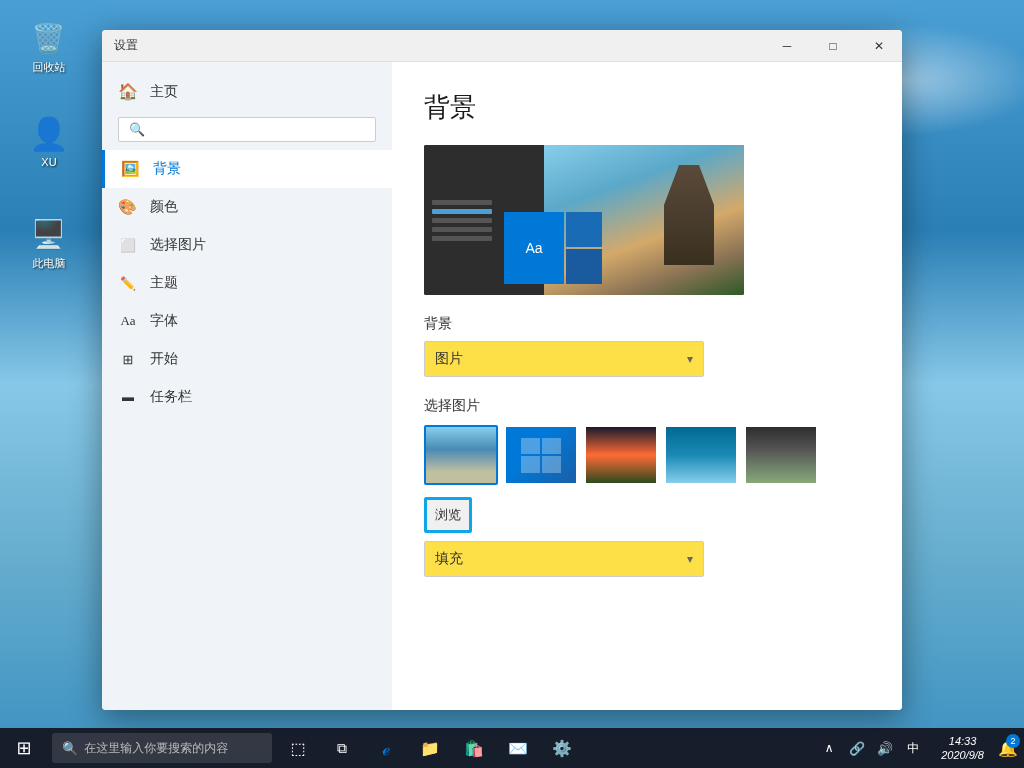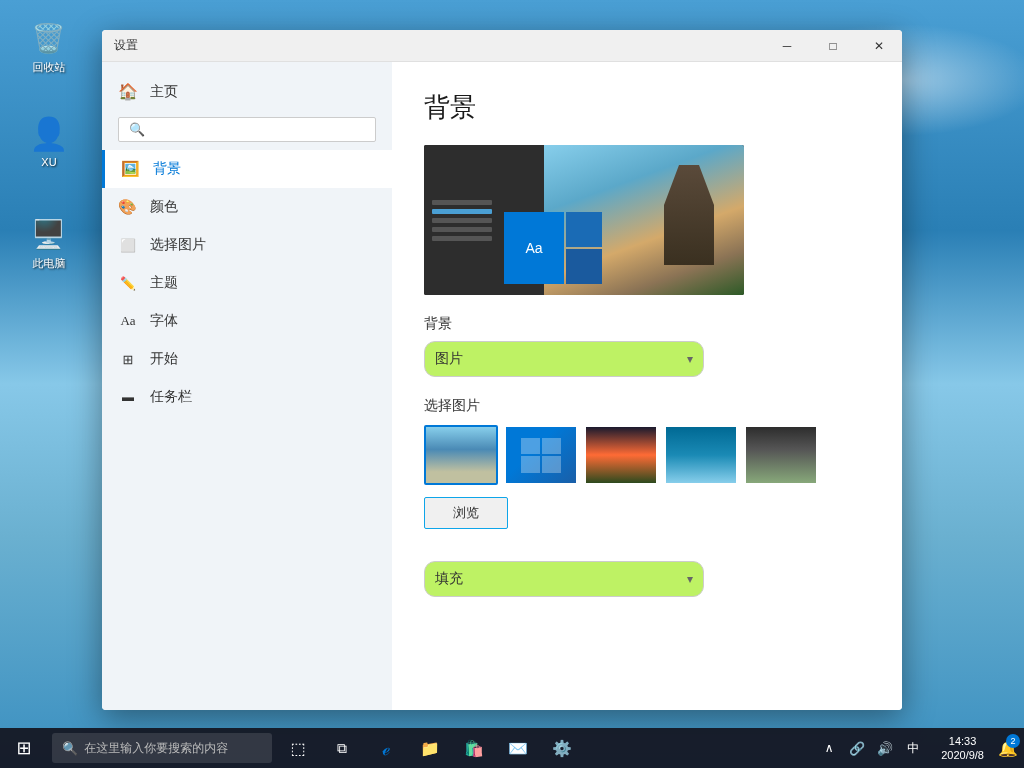--- a/index.html
+++ b/index.html
@@ -111,20 +111,21 @@
       display: flex;
       flex-direction: column;
       align-items: center;
       justify-content: center;
       padding: 0 8px;
       height: 40px;
       cursor: pointer;
       font-size: 11px;
       color: white;
       line-height: 1.3;
+      font-style: italic;
     }
     .notification-btn {
       width: 32px;
       height: 40px;
       display: flex;
       align-items: center;
       justify-content: center;
       cursor: pointer;
       color: white;
       font-size: 16px;
@@ -299,27 +300,27 @@
 
     .section-label {
       font-size: 14px;
       color: #333;
       margin-bottom: 8px;
     }
     .dropdown-select {
       width: 280px;
       height: 36px;
       border: 1px solid #ccc;
-      border-radius: 11px;
+      border-radius: 2px;
       padding: 0 10px;
       display: flex;
       align-items: center;
       justify-content: space-between;
       cursor: pointer;
-      background: #bef264;
+      background: #fde047;
       margin-bottom: 20px;
       font-size: 14px;
       color: #333;
     }
     .dropdown-arrow { font-size: 12px; color: #666; }
 
     .photo-select-label {
       font-size: 14px;
       color: #333;
       margin-bottom: 10px;
@@ -346,28 +347,28 @@
     
     .photo-1 { background: linear-gradient(180deg, #87ceeb 0%, #4a8ab5 40%, #c0c0a0 80%); }
     .photo-2 { background: linear-gradient(135deg, #0078d7 40%, #1a5fa8 100%); display: flex; align-items: center; justify-content: center; }
     .photo-2-grid { display: grid; grid-template-columns: 1fr 1fr; gap: 2px; width: 40px; height: 35px; }
     .photo-2-tile { background: rgba(255,255,255,0.3); }
     .photo-3 { background: linear-gradient(180deg, #1a1a2e 0%, #ff6b35 50%, #2d4a1e 100%); }
     .photo-4 { background: linear-gradient(180deg, #006994 0%, #1a8ab5 50%, #87ceeb 100%); }
     .photo-5 { background: linear-gradient(180deg, #2d2d2d 0%, #555 40%, #87a87a 100%); }
 
     .browse-btn {
-      padding: 6px 28px;
+      padding: 6px 8px;
       background: #f0f0f0;
-      border: 1px solid #0ea5e9;
+      border: 3px solid #0ea5e9;
       border-radius: 2px;
       cursor: pointer;
       font-size: 13px;
       color: #333;
-      margin-bottom: 32px;
+      margin-bottom: 8px;
       display: inline-block;
     }
 
     .fit-label {
       font-size: 14px;
       color: #333;
       margin-bottom: 8px;
     }
 
     

